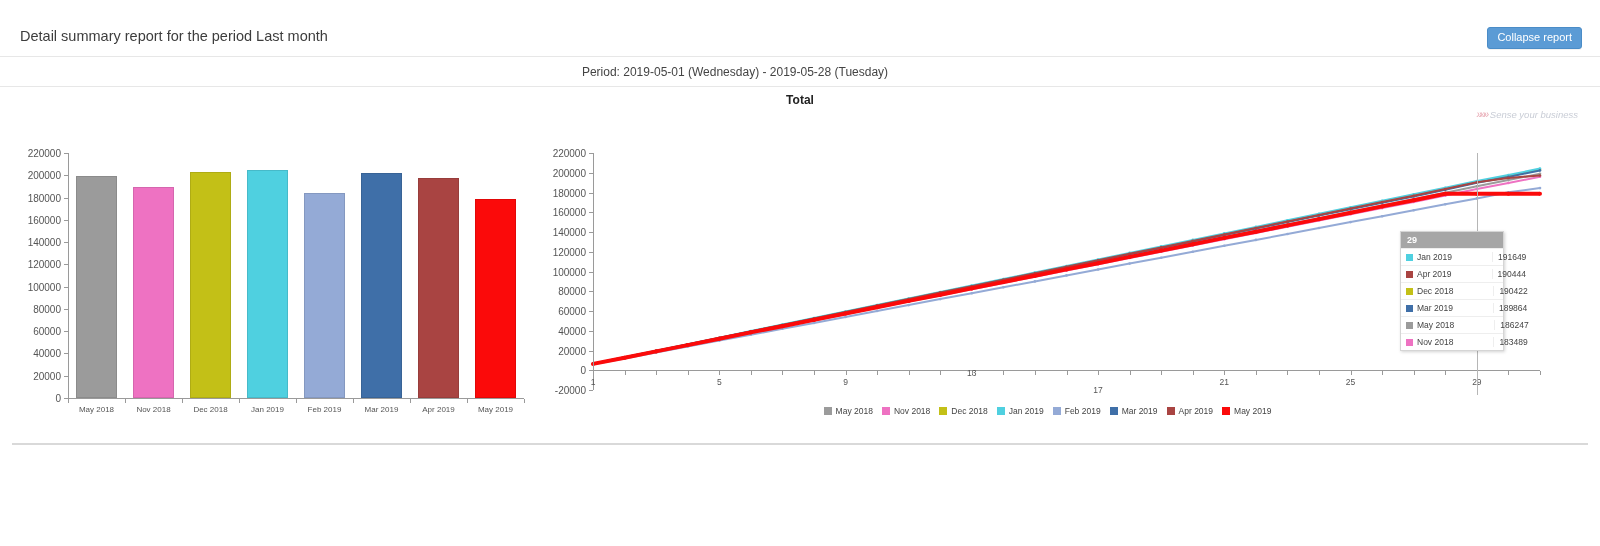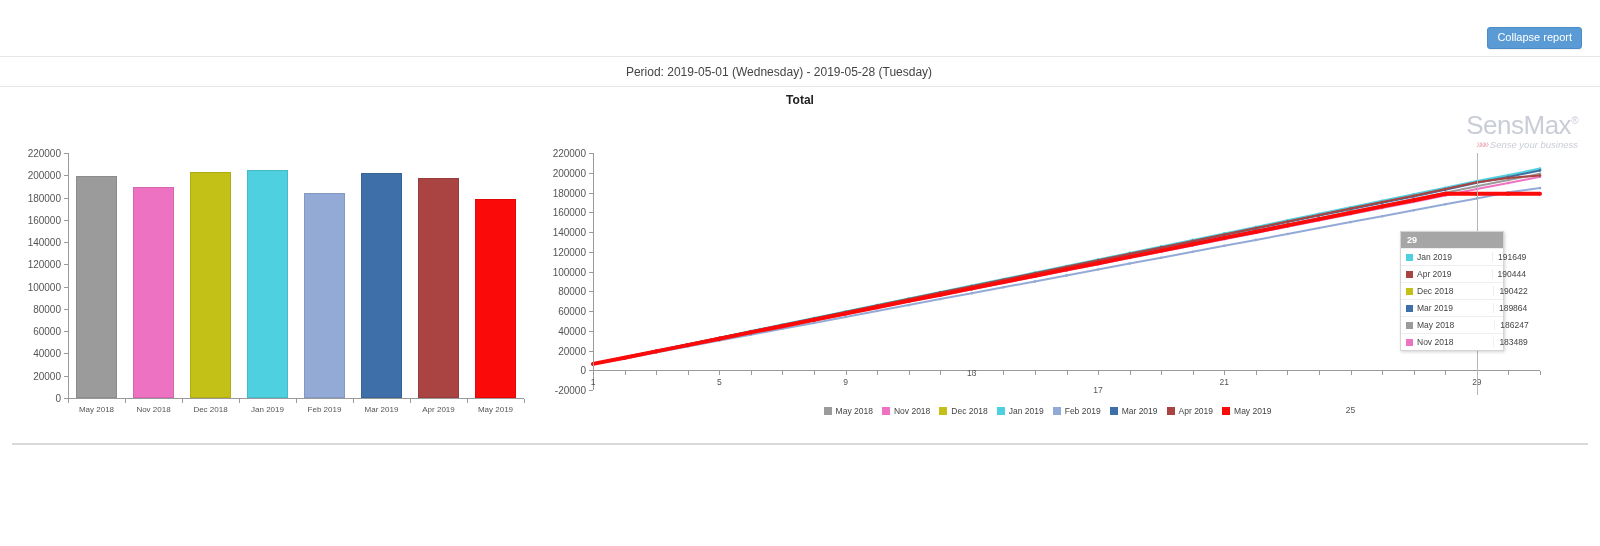--- a/index.html
+++ b/index.html
@@ -27,21 +27,21 @@
     box-shadow:0 1px 0 rgba(0,0,0,.05);
   }
 
   
   .period-bar{
     position:absolute;left:0;top:57px;width:1600px;height:30px;
     border-bottom:1px solid #e7e7e7;box-sizing:border-box;background:#fff;
   }
   .period-text{
     position:absolute;left:0;top:8px;width:1470px;text-align:center;
-    font-size:12px;color:#444;padding-left:44px;
+    font-size:12px;color:#444;
   }
 
   
   .total-title{
     position:absolute;left:0;top:93px;width:1600px;text-align:center;
     font-size:12px;font-weight:bold;color:#222;
   }
 
   
   .logo{
@@ -132,31 +132,31 @@
     position:absolute;left:12px;top:443px;width:1576px;height:2px;
     background:#d9d9d9;
   }
 </style>
 </head>
 <body>
 
 <div class="page">
 
   <div class="header">
+    <div class="report-title">Detail summary report for the period Last month</div>
     <button class="collapse-btn">Collapse report</button>
   </div>
 
   <div class="period-bar">
     <div class="period-text">Period: 2019-05-01 (Wednesday) - 2019-05-28 (Tuesday)</div>
   </div>
 
   <div class="total-title">Total</div>
 
   <div class="logo">
-    <div class="logo-name"><span>SensMax</span><span class="logo-reg">®</span></div>
     <div class="logo-sub"><span class="logo-chevrons">»»»</span> <span>Sense your business</span></div>
   </div>
 
   <div class="chart" id="bar-chart">
       <div class="axis-line" style="left: 48px; top: 8px; width: 1px; height: 245px;"></div>
       <div class="axis-line" style="left: 48px; top: 253px; width: 456px; height: 1px;"></div>
       <div class="tick" style="left: 44px; top: 253px; width: 4px; height: 1px;"></div>
       <div class="ytick-label" style="left: 0px; width: 41px; top: 253px;">0</div>
       <div class="tick" style="left: 44px; top: 230.727px; width: 4px; height: 1px;"></div>
       <div class="ytick-label" style="left: 0px; width: 41px; top: 230.727px;">20000</div>
@@ -524,21 +524,21 @@
       <div class="tick" style="left: 900.3px; top: 226.25px; width: 1px; height: 4px;"></div>
       <div class="tick" style="left: 931.867px; top: 226.25px; width: 1px; height: 4px;"></div>
       <div class="tick" style="left: 963.433px; top: 226.25px; width: 1px; height: 4px;"></div>
       <div class="tick" style="left: 995px; top: 226.25px; width: 1px; height: 4px;"></div>
       <div class="xtick-label" style="left: 48px; top: 232.25px;">1</div>
       <div class="xtick-label" style="left: 174.267px; top: 232.25px;">5</div>
       <div class="xtick-label" style="left: 300.533px; top: 232.25px;">9</div>
       <div class="xtick-label" style="left: 426.8px; top: 223px;">13</div>
       <div class="xtick-label" style="left: 553.067px; top: 232.25px; margin-top: 8px;">17</div>
       <div class="xtick-label" style="left: 679.333px; top: 232.25px;">21</div>
-      <div class="xtick-label" style="left: 805.6px; top: 232.25px; margin-top: 28px;">25</div>
+      <div class="xtick-label" style="left: 805.6px; top: 232.25px;">25</div>
       <div class="xtick-label" style="left: 931.867px; top: 232.25px;">29</div>
     </div>
 
   <div class="crosshair" id="crosshair" style="left: 1476.87px; top: 153px; height: 242px;"></div>
 
   <div class="tooltip">
     <div class="tooltip-head">29</div>
     <div id="tooltip-rows">
         <div class="tt-row">
           <span class="tt-swatch" style="background: rgb(79, 208, 224);"></span>

